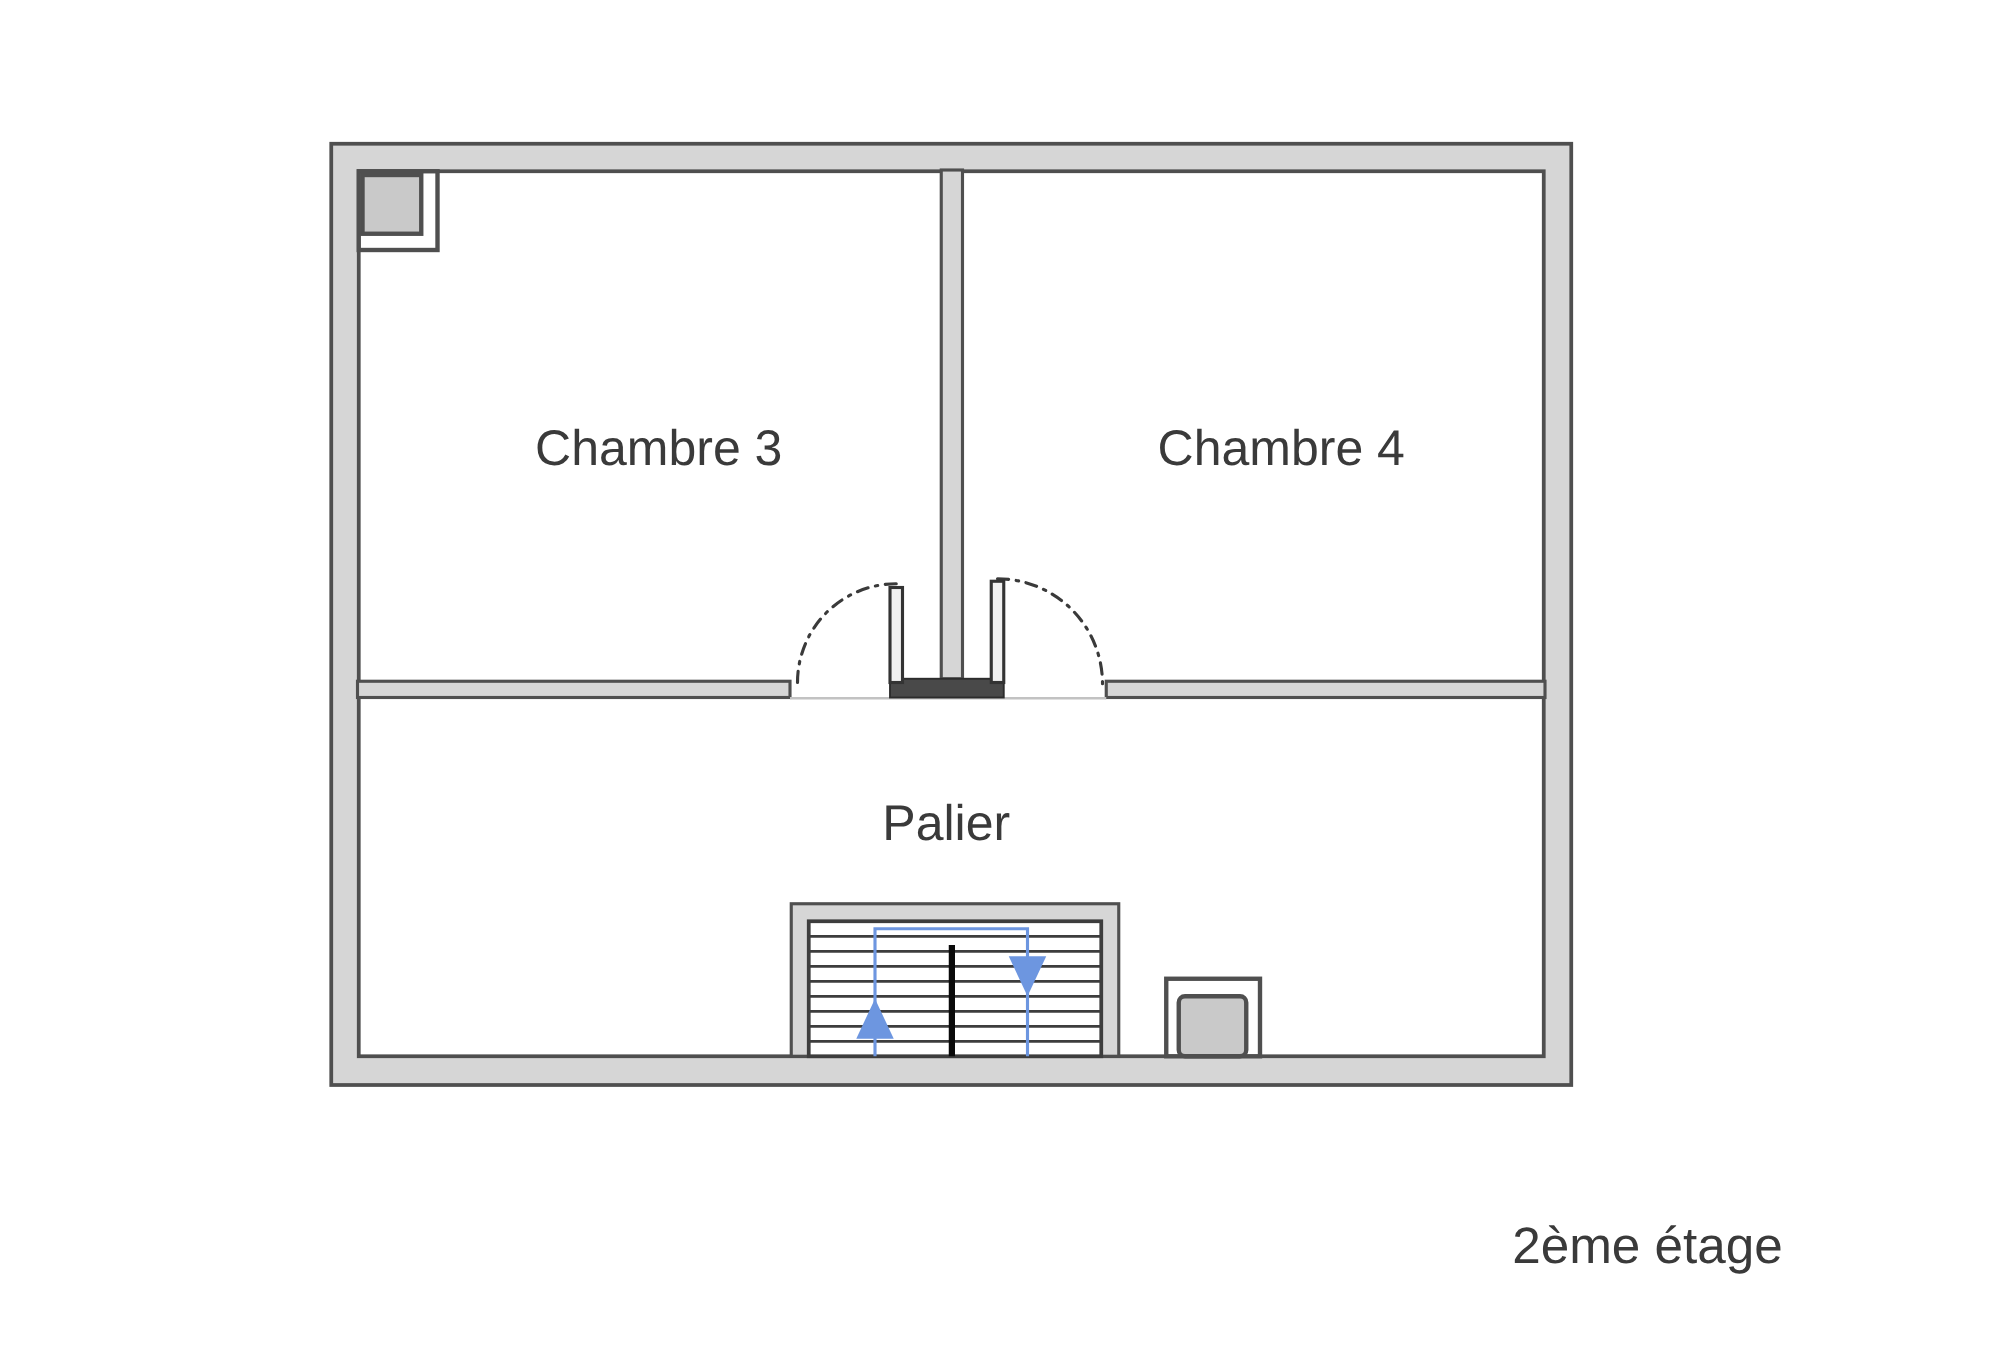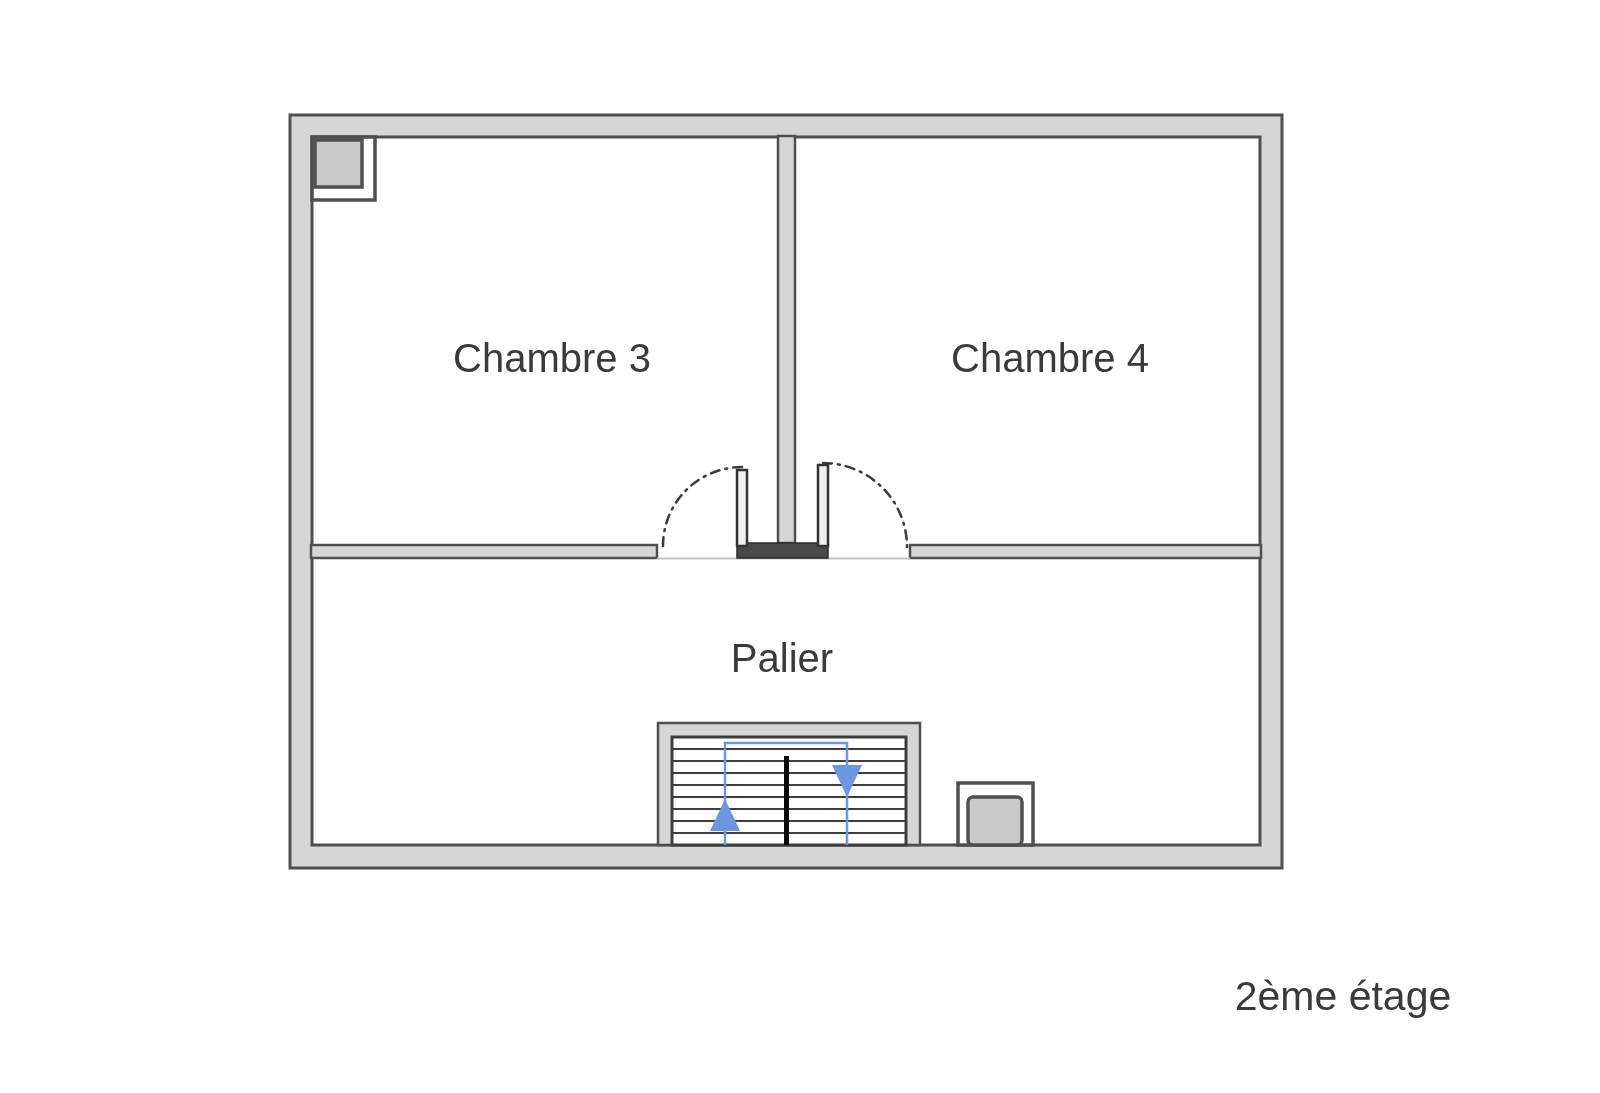--- a/index.html
+++ b/index.html
@@ -11,21 +11,21 @@
     --duct_fill:#c9c9c9;
     --background:#ffffff;
   }
   html,body{margin:0;padding:0;}
   body{
     width:1600px;height:1093px;
     background:var(--background);
     font-family:"Liberation Sans", sans-serif;
     overflow:hidden;
   }
-  .plan-stage{position:relative;width:1274px;height:1093px;margin-left:25px;}
+  .plan-stage{position:relative;width:1274px;height:1093px;}
   svg{display:block;}
   .wall{fill:var(--wall_fill);stroke:var(--wall_stroke);stroke-width:3;}
   .wall-thin{fill:var(--wall_fill);stroke:var(--wall_stroke);stroke-width:2.5;}
   .interior{fill:var(--background);stroke:var(--wall_stroke);stroke-width:3;}
   .duct-box{fill:var(--background);stroke:var(--wall_stroke);stroke-width:3.5;}
   .duct-core{fill:var(--duct_fill);stroke:var(--wall_stroke);stroke-width:3.5;}
   .door-leaf{fill:#f0f0f0;stroke:#333333;stroke-width:2.5;}
   .door-stub{fill:#494949;stroke:#2c2c2c;stroke-width:1.5;}
   .swing-arc{fill:none;stroke:#3a3a3a;stroke-width:2.5;stroke-dasharray:9 6 2 6;stroke-linecap:round;}
   .threshold{stroke:#c2c2c2;stroke-width:2;}

